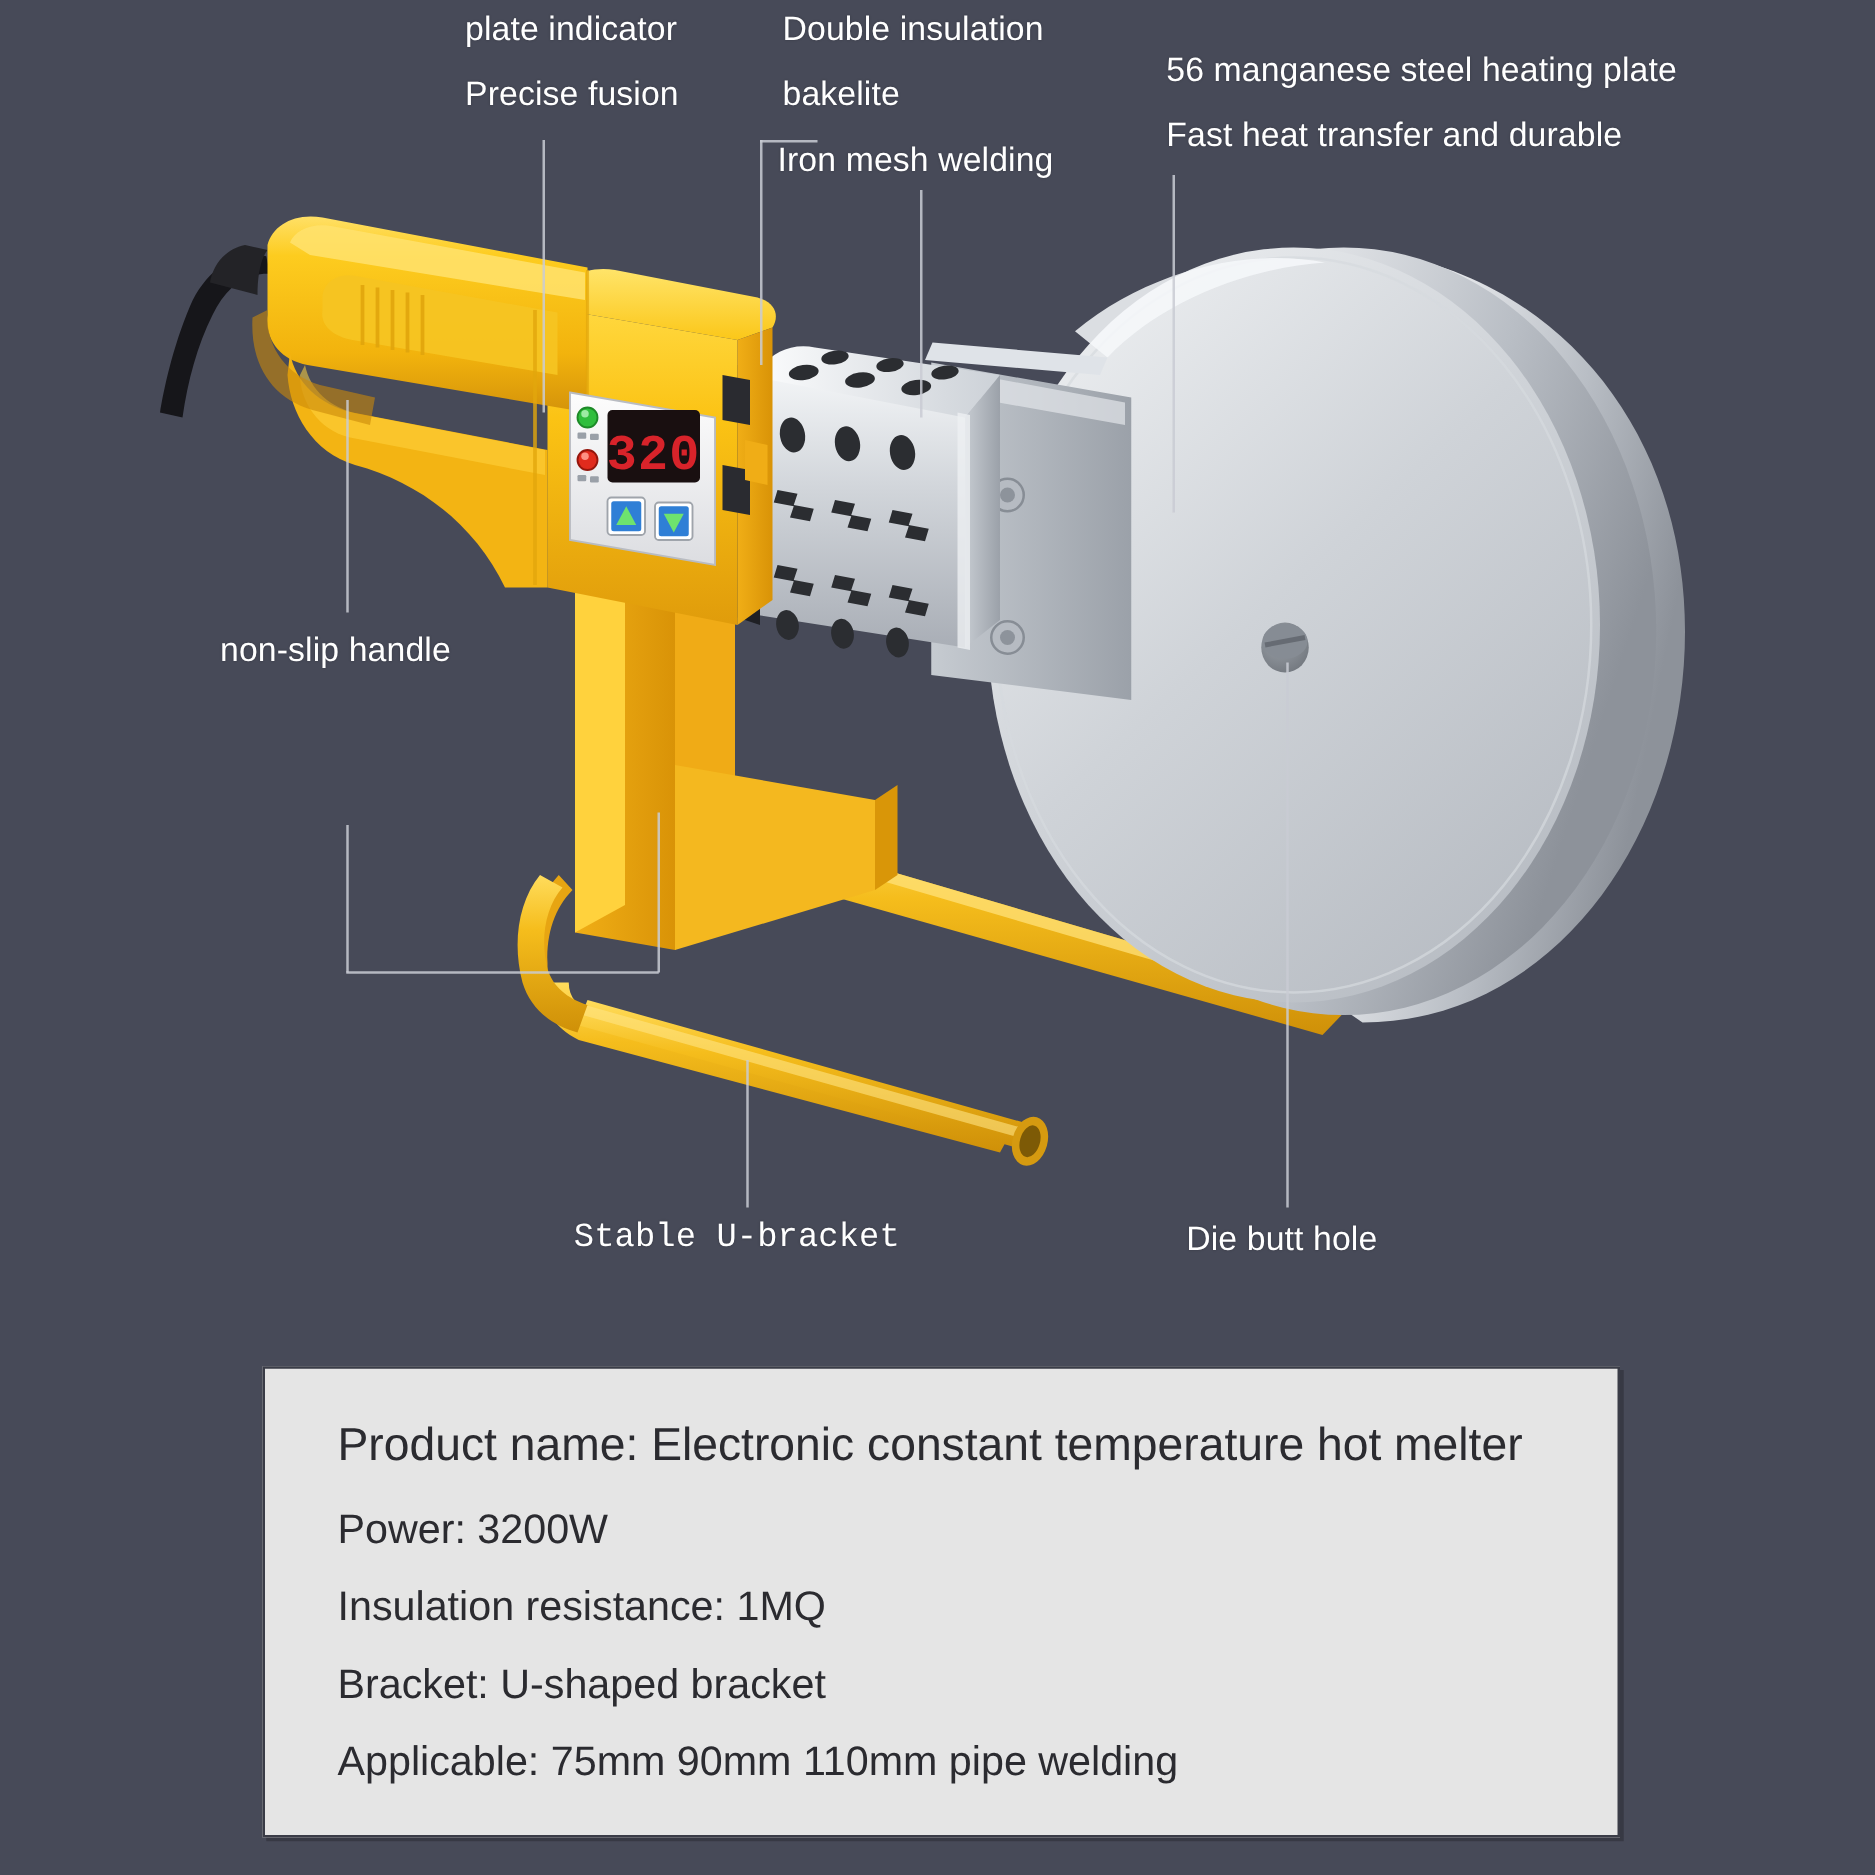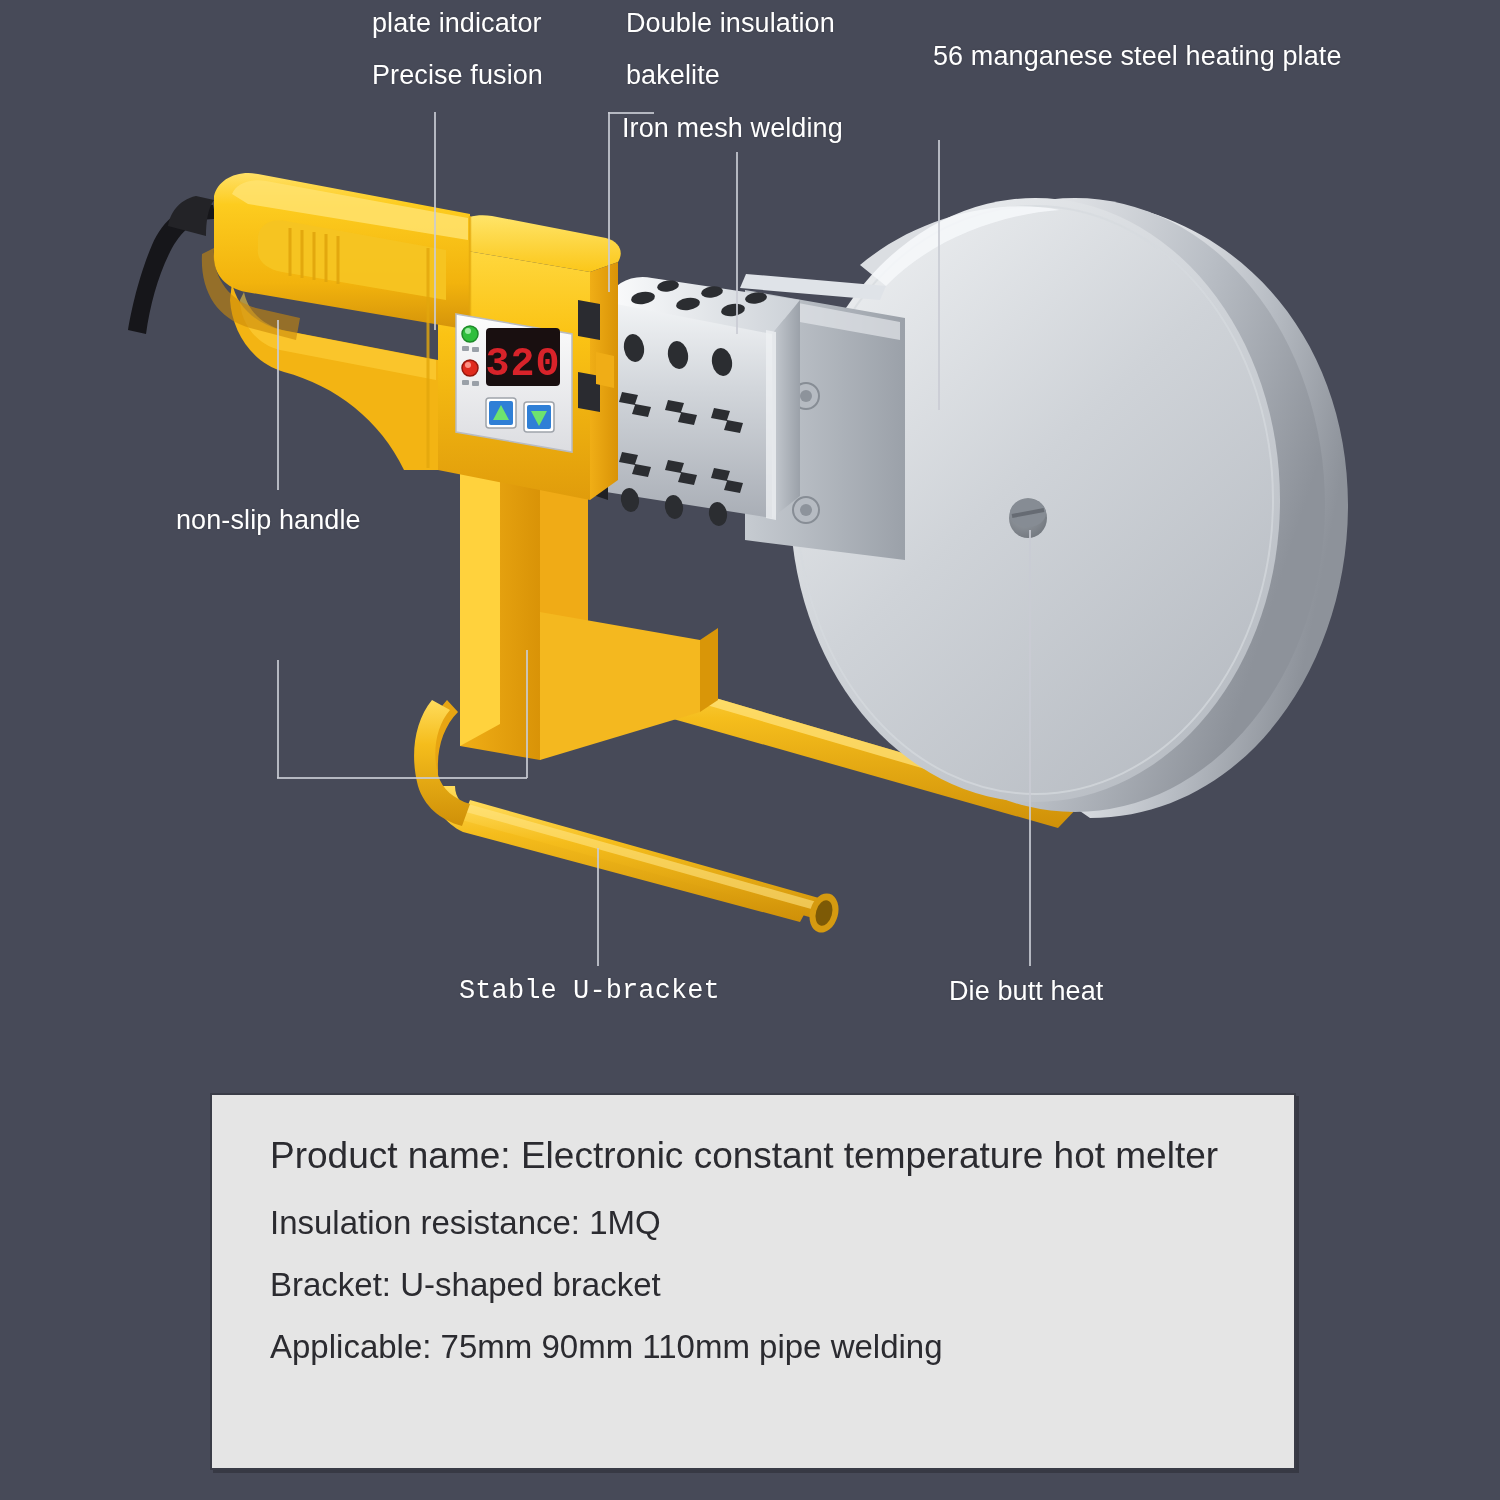--- a/index.html
+++ b/index.html
@@ -305,24 +305,26 @@
   <div class="leader v" style="left:526px;top:650px;height:128px;"></div>
   <div class="leader v" style="left:597px;top:848px;height:118px;"></div>
   <div class="leader v" style="left:1029px;top:530px;height:436px;"></div>
 
   <div class="callout" style="left:372px;top:8px;">plate indicator</div>
   <div class="callout" style="left:372px;top:60px;">Precise fusion</div>
   <div class="callout" style="left:626px;top:8px;">Double insulation</div>
   <div class="callout" style="left:626px;top:60px;">bakelite</div>
   <div class="callout" style="left:622px;top:113px;">Iron mesh welding</div>
   <div class="callout" style="left:933px;top:41px;">56 manganese steel heating plate</div>
+  <div class="callout" style="left:933px;top:93px;">Fast heat transfer and durable</div>
   <div class="callout" style="left:176px;top:505px;">non-slip handle</div>
   <div class="callout" style="left:459px;top:976px;font-family:Liberation Mono, monospace;">Stable U-bracket</div>
-  <div class="callout" style="left:949px;top:976px;">Die butt heat</div>
+  <div class="callout" style="left:949px;top:976px;">Die butt hole</div>
 
   <div id="specPanel">
     <div class="spec-line first">Product name: Electronic constant temperature hot melter</div>
+    <div class="spec-line">Power: 3200W</div>
     <div class="spec-line">Insulation resistance: 1MQ</div>
     <div class="spec-line">Bracket: U-shaped bracket</div>
     <div class="spec-line">Applicable: 75mm 90mm 110mm pipe welding</div>
   </div>
 
 </div>
 
 </body></html>

